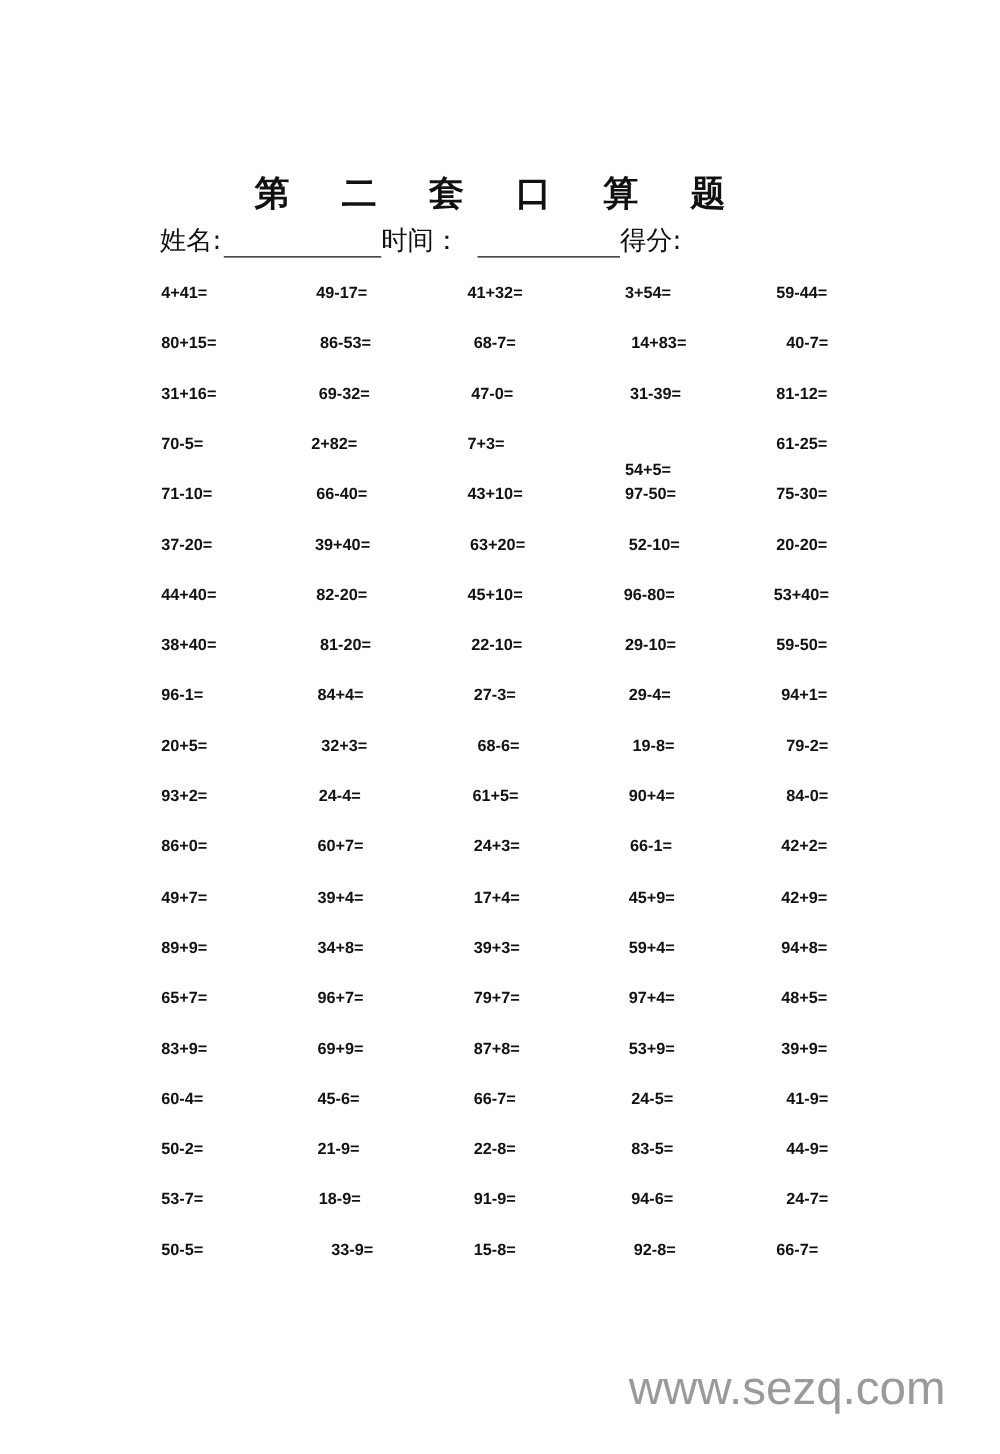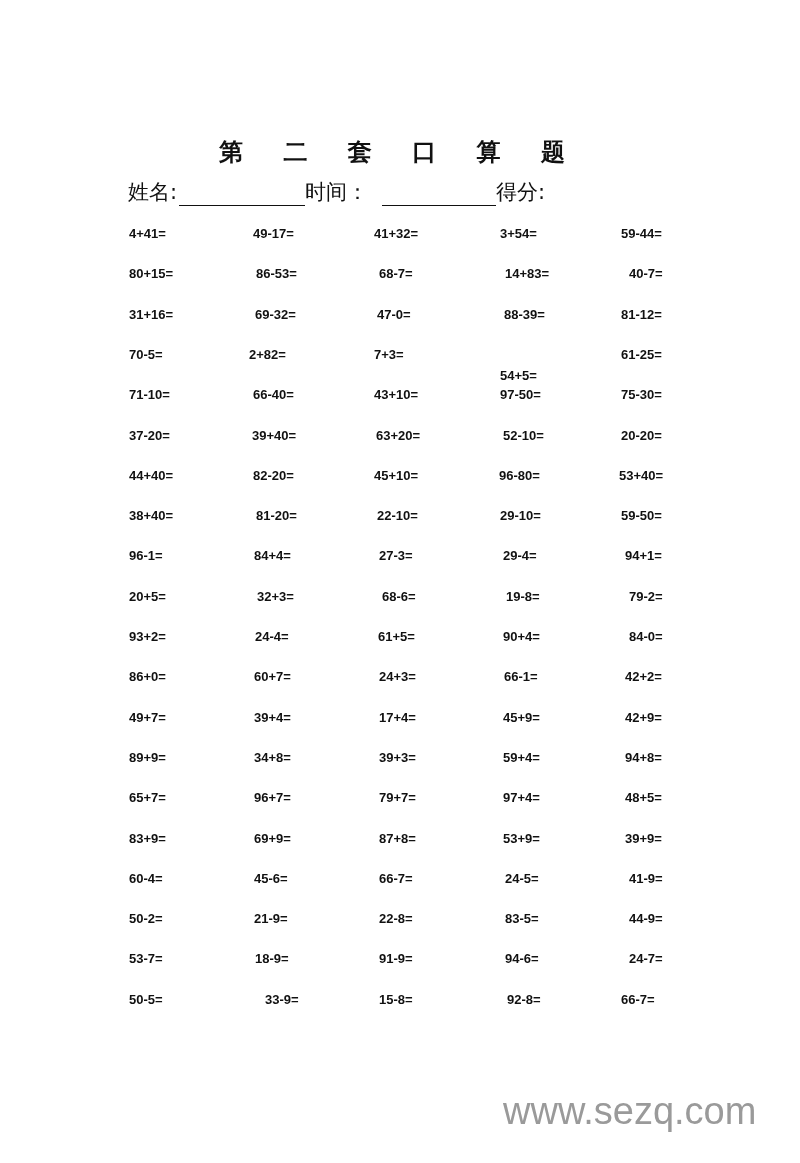--- a/index.html
+++ b/index.html
@@ -1,17 +1,17 @@
 <!DOCTYPE html>
 <html><head>
   <meta charset="utf-8">
   <style>
     html, body { margin:0; padding:0; background:#ffffff; }
     body { width:800px; height:1163px; position:relative; overflow:hidden; font-family:"DejaVu Sans", sans-serif; color:#111; }
-    .title { position:absolute; top:136px; left:0; width:800px; text-align:center; font-family:"DejaVu Serif", serif; font-weight:bold; font-size:24px; letter-spacing:16px; }
+    .title { position:absolute; top:136px; left:0; width:800px; text-align:center; font-family:"DejaVu Serif", serif; font-weight:bold; font-size:28px; letter-spacing:16px; }
     .header { position:absolute; top:178px; left:128px; font-family:"DejaVu Sans", sans-serif; font-size:21px; display:flex; align-items:flex-end; white-space:nowrap; }
     .blank { display:inline-block; border-bottom:1.5px solid #111; height:22px; }
     .blank.name { width:126px; margin-left:2px; }
     .blank.time { width:114px; margin-left:14px; }
     .row { position:absolute; left:0; width:800px; height:20px; }
     .prob { position:absolute; font-family:"Liberation Sans", sans-serif; font-weight:bold; font-size:13px; white-space:nowrap; }
     .footer { position:absolute; top:1090px; left:503px; font-family:"Liberation Sans", sans-serif; font-size:38px; color:#9a9a9a; }
   </style>
 </head>
 <body>
@@ -38,21 +38,21 @@
       <span class="prob" style="left: 129px;">80+15=</span>
       <span class="prob" style="left: 256px;">86-53=</span>
       <span class="prob" style="left: 379px;">68-7=</span>
       <span class="prob" style="left: 505px;">14+83=</span>
       <span class="prob" style="left: 629px;">40-7=</span>
     </div>
     <div class="row" style="top: 306.6px;">
       <span class="prob" style="left: 129px;">31+16=</span>
       <span class="prob" style="left: 255px;">69-32=</span>
       <span class="prob" style="left: 377px;">47-0=</span>
-      <span class="prob" style="left: 504px;">88-39=</span>
+      <span class="prob" style="left: 504px;">31-39=</span>
       <span class="prob" style="left: 621px;">81-12=</span>
     </div>
     <div class="row" style="top: 346.9px;">
       <span class="prob" style="left: 129px;">70-5=</span>
       <span class="prob" style="left: 249px;">2+82=</span>
       <span class="prob" style="left: 374px;">7+3=</span>
       <span class="prob" style="left: 500px; margin-top: 21px;">54+5=</span>
       <span class="prob" style="left: 621px;">61-25=</span>
     </div>
     <div class="row" style="top: 387.2px;">

